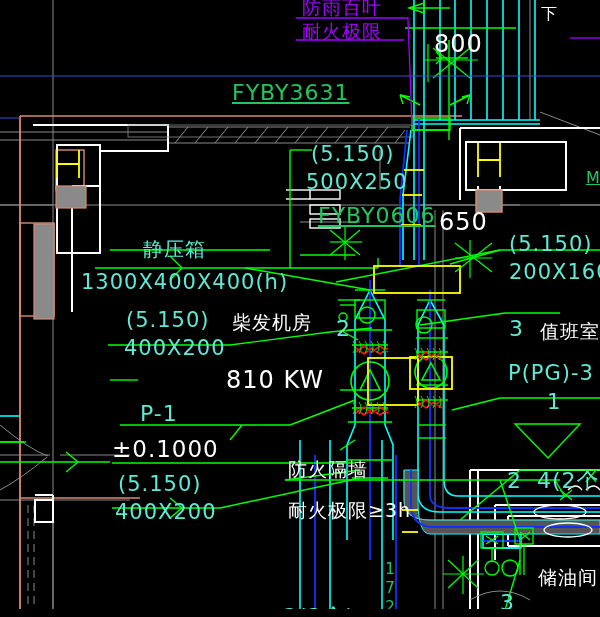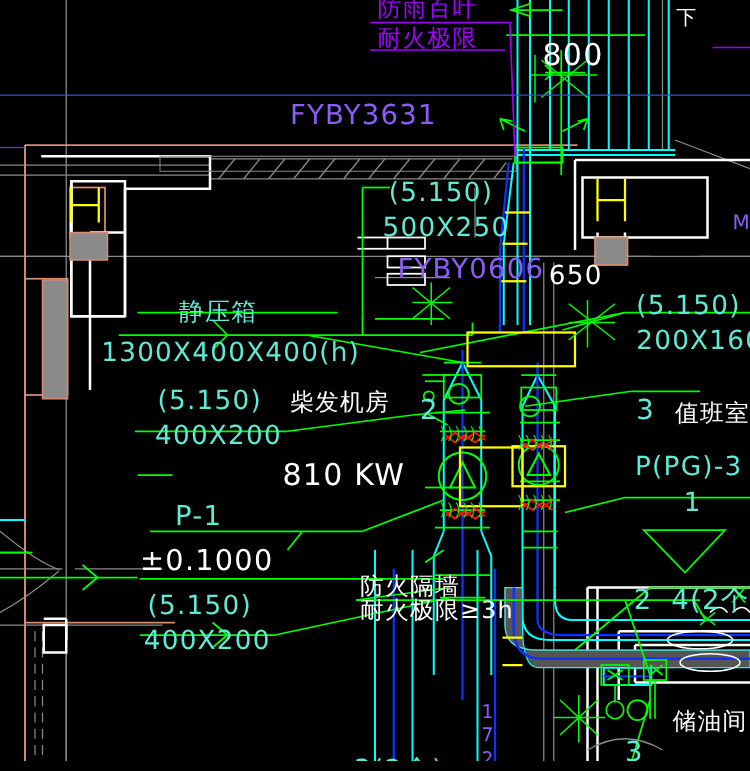--- a/index.html
+++ b/index.html
@@ -14,21 +14,21 @@
   .lbl{
     position:absolute;
     white-space:nowrap;
     font-family:"DejaVu Sans", sans-serif;
     line-height:1;
     letter-spacing:1px;
     pointer-events:none;
   }
   .green{color:#5eead4;}
   .white{color:#ffffff;}
-  .gray{color:#8b5cf6;}
+  .gray{color:#22c55e;text-decoration:underline;}
   .purple{color:#a000ff;}
   .cad-cn{font-family:"DejaVu Sans", sans-serif;font-weight:400;}
   .vert{writing-mode:vertical-rl;text-orientation:upright;}
 </style>
 </head>
 <body>
 
 <div id="stage">
 
   <svg width="600" height="617" viewBox="0 0 600 617">
@@ -407,23 +407,23 @@
   <div class="lbl white cad-cn" style="left:232px;top:313px;font-size:19px;">柴发机房</div>
   <div class="lbl white" style="left:226px;top:368px;font-size:24px;">810 KW</div>
 
   <div class="lbl green" style="left:140px;top:403px;font-size:22px;">P-1</div>
   <div class="lbl white" style="left:112px;top:438px;font-size:23px;">±0.1000</div>
 
   <div class="lbl green" style="left:118px;top:474px;font-size:21px;">(5.150)</div>
   <div class="lbl green" style="left:115px;top:502px;font-size:21px;">400X200</div>
 
   <div class="lbl white cad-cn" style="left:288px;top:460px;font-size:19px;">防火隔墙</div>
-  <div class="lbl white cad-cn" style="left:288px;top:479px;font-size:19px;">耐火极限≥3h</div>
-
-  <div class="lbl white" style="left:439px;top:210px;font-size:21px;">650</div>
+  <div class="lbl white cad-cn" style="left:288px;top:501px;font-size:19px;">耐火极限≥3h</div>
+
+  <div class="lbl white" style="left:439px;top:210px;font-size:24px;">650</div>
 
   <div class="lbl green" style="left:509px;top:234px;font-size:21px;">(5.150)</div>
   <div class="lbl green" style="left:509px;top:262px;font-size:21px;">200X160</div>
 
   <div class="lbl white cad-cn" style="left:540px;top:322px;font-size:19px;">值班室</div>
   <div class="lbl green" style="left:508px;top:363px;font-size:21px;">P(PG)-3</div>
   <div class="lbl green" style="left:547px;top:392px;font-size:21px;">1</div>
 
   <div class="lbl green" style="left:336px;top:318px;font-size:22px;">2</div>
   <div class="lbl green" style="left:509px;top:318px;font-size:22px;">3</div>

